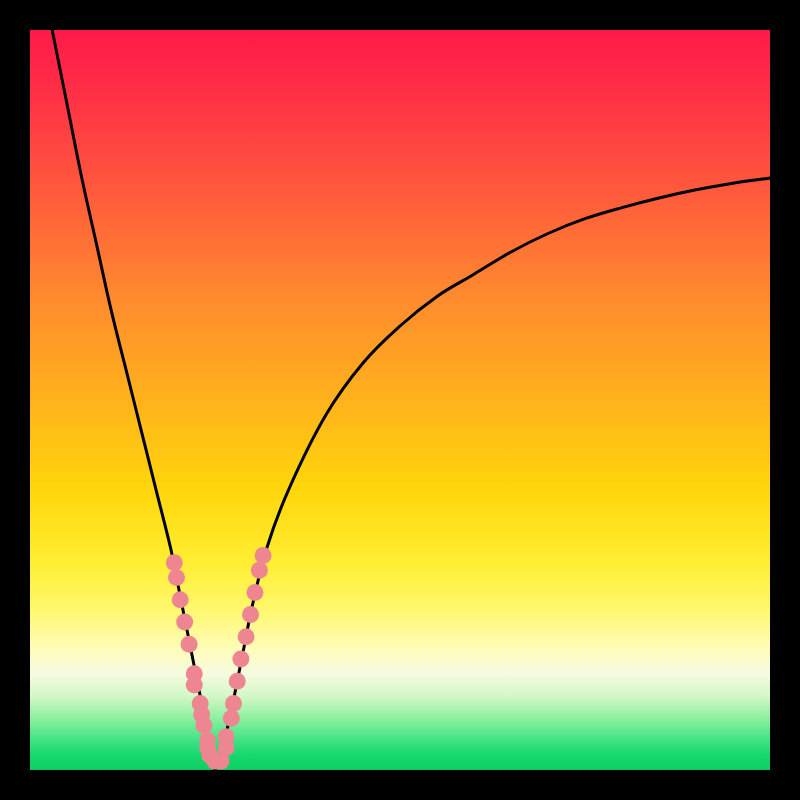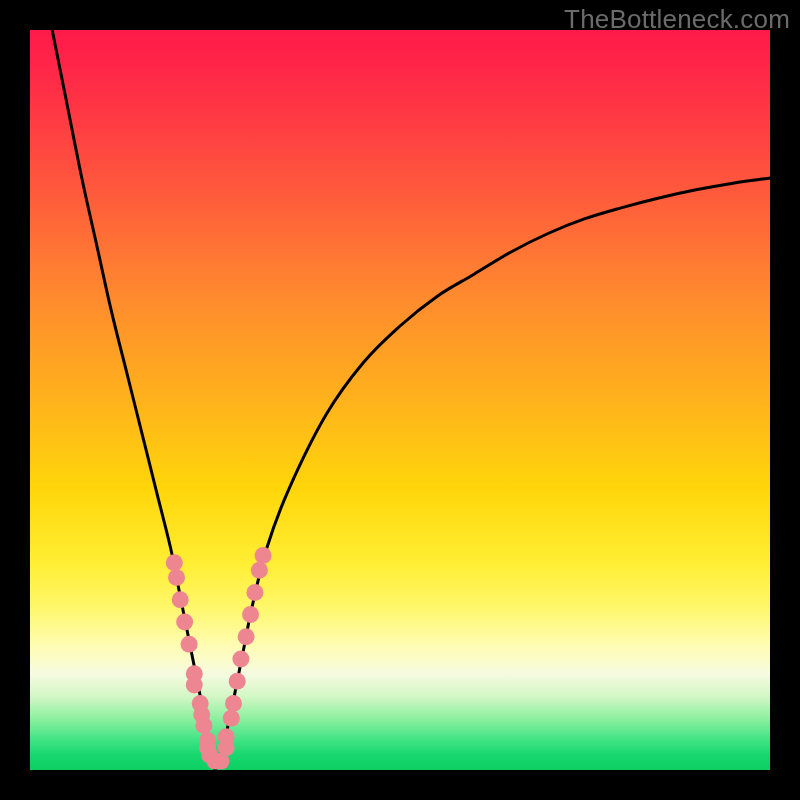--- a/index.html
+++ b/index.html
@@ -61,21 +61,20 @@
     top: 0;
     width: 740px;
     height: 740px;
     overflow: visible;
   }
 </style>
 </head>
 <body>
 
 <div class="frame">
-  <div class="watermark">TheBottleneck.com</div>
   <div class="plot">
     <svg class="curves" viewBox="0 0 740 740" preserveAspectRatio="none">
       <g id="curve-layer">
           <path d="M 22.2 0 C 24.864 13.32, 31.672 47.36, 37 74 C 42.328 100.64, 46.47200000000001 122.692, 51.800000000000004 148 C 57.128 173.308, 61.27199999999999 190.62400000000002, 66.6 214.60000000000002 C 71.928 238.57600000000002, 76.072 258.556, 81.4 281.2 C 86.72800000000001 303.844, 90.872 319.08799999999997, 96.2 340.4 C 101.528 361.712, 105.672 378.28799999999995, 111 399.59999999999997 C 116.328 420.912, 120.47200000000001 437.488, 125.80000000000001 458.8 C 131.12800000000001 480.112, 136.60399999999998 500.684, 140.6 518 C 144.596 535.316, 145.33599999999998 541.68, 148 555 C 150.66400000000002 568.32, 152.736 578.68, 155.4 592 C 158.06400000000002 605.32, 160.136 615.68, 162.8 629 C 165.46400000000003 642.32, 168.20200000000003 655.3439999999999, 170.20000000000002 666 C 172.198 676.6560000000001, 172.56799999999998 680.2080000000001, 173.89999999999998 688.2 C 175.23199999999997 696.192, 176.268 703.74, 177.6 710.4 C 178.932 717.06, 179.968 719.8720000000001, 181.29999999999998 725.2 C 182.63199999999998 730.528, 184.334 737.336, 185 740" fill="none" stroke="#000000" stroke-width="3" stroke-linecap="round" stroke-linejoin="round"></path>
           <path d="M 185 740 C 186.332 736.004, 189.736 727.1239999999999, 192.4 717.8 C 195.06400000000002 708.476, 197.136 700.188, 199.8 688.2 C 202.46400000000003 676.2120000000001, 204.53600000000003 664.5200000000001, 207.20000000000002 651.2 C 209.864 637.88, 211.936 627.5200000000001, 214.6 614.2 C 217.26399999999998 600.88, 218.004 594.5160000000001, 222 577.2 C 225.996 559.884, 230.14000000000001 539.312, 236.8 518 C 243.46 496.688, 248.344 482.776, 259 458.8 C 269.656 434.824, 282.68 407.444, 296 384.8 C 309.32 362.156, 319.68 348.9839999999999, 333 332.99999999999994 C 346.32 317.01599999999996, 356.68 307.988, 370 296 C 383.32 284.012, 393.68000000000006 275.724, 407.00000000000006 266.4 C 420.32000000000005 257.07599999999996, 430.68 252.19199999999998, 444 244.2 C 457.32 236.208, 467.68 229.326, 481 222 C 494.32 214.674, 504.68 209.494, 518 203.5 C 531.32 197.506, 541.68 193.36200000000005, 555 188.70000000000005 C 568.32 184.03800000000004, 578.68 181.32960000000003, 592 177.60000000000002 C 605.32 173.87040000000002, 615.68 171.17680000000001, 629 167.98000000000002 C 642.32 164.78320000000002, 652.68 162.50400000000002, 666 159.84000000000003 C 679.32 157.17600000000004, 689.68 155.31120000000007, 703 153.18000000000006 C 716.32 151.04880000000006, 733.34 148.9324, 740 148" fill="none" stroke="#000000" stroke-width="3" stroke-linecap="round" stroke-linejoin="round"></path>
         </g>
       <g id="marker-layer">
           <circle cx="144.3" cy="532.8" r="8.5" fill="#ee8691" stroke="#ee8691" stroke-width="0"></circle>
           <circle cx="146.52" cy="547.6" r="8.5" fill="#ee8691" stroke="#ee8691" stroke-width="0"></circle>
           <circle cx="150.22" cy="569.8" r="8.5" fill="#ee8691" stroke="#ee8691" stroke-width="0"></circle>

